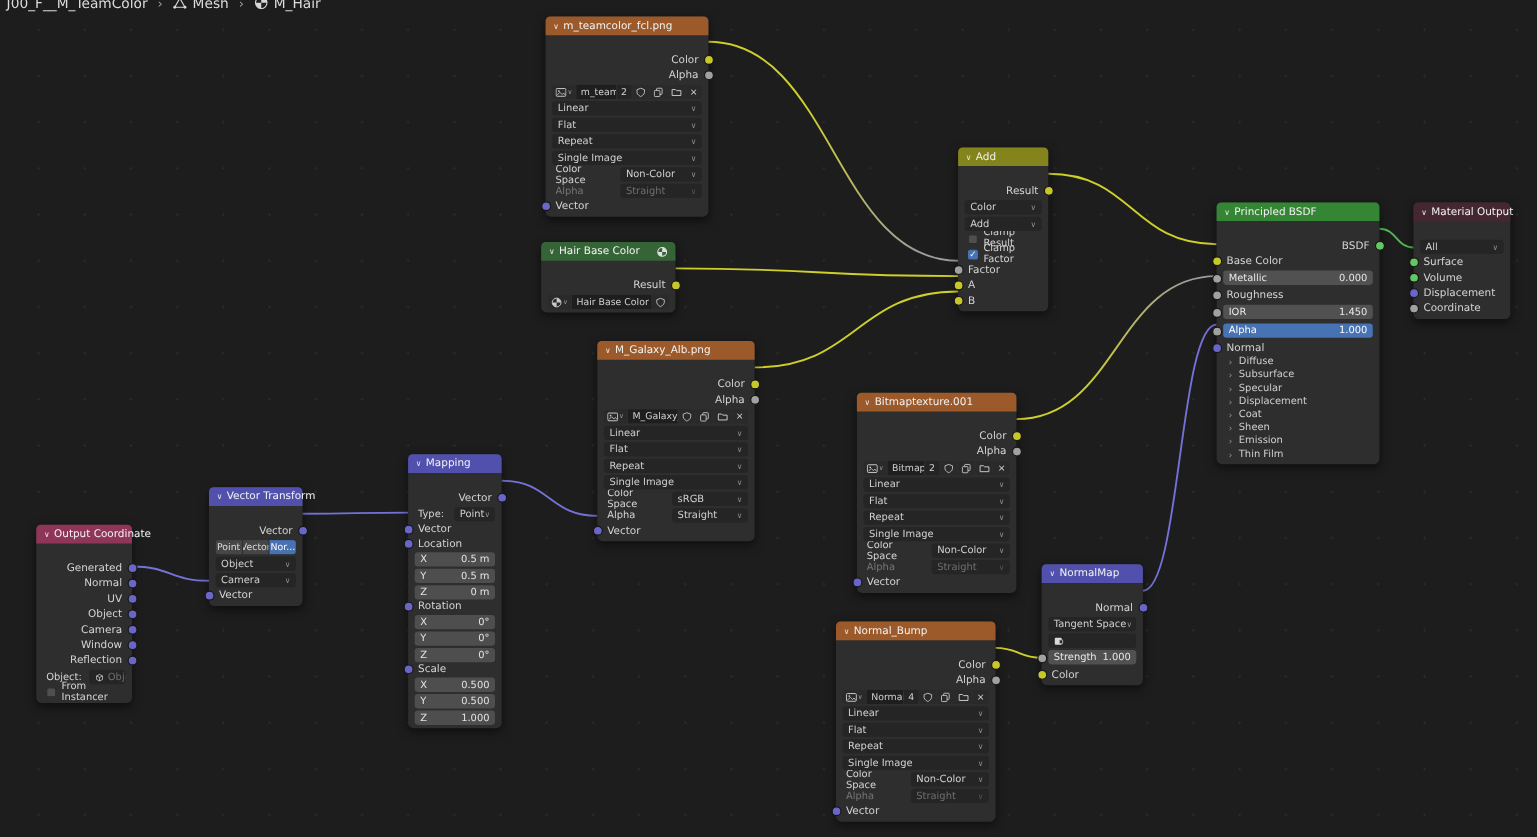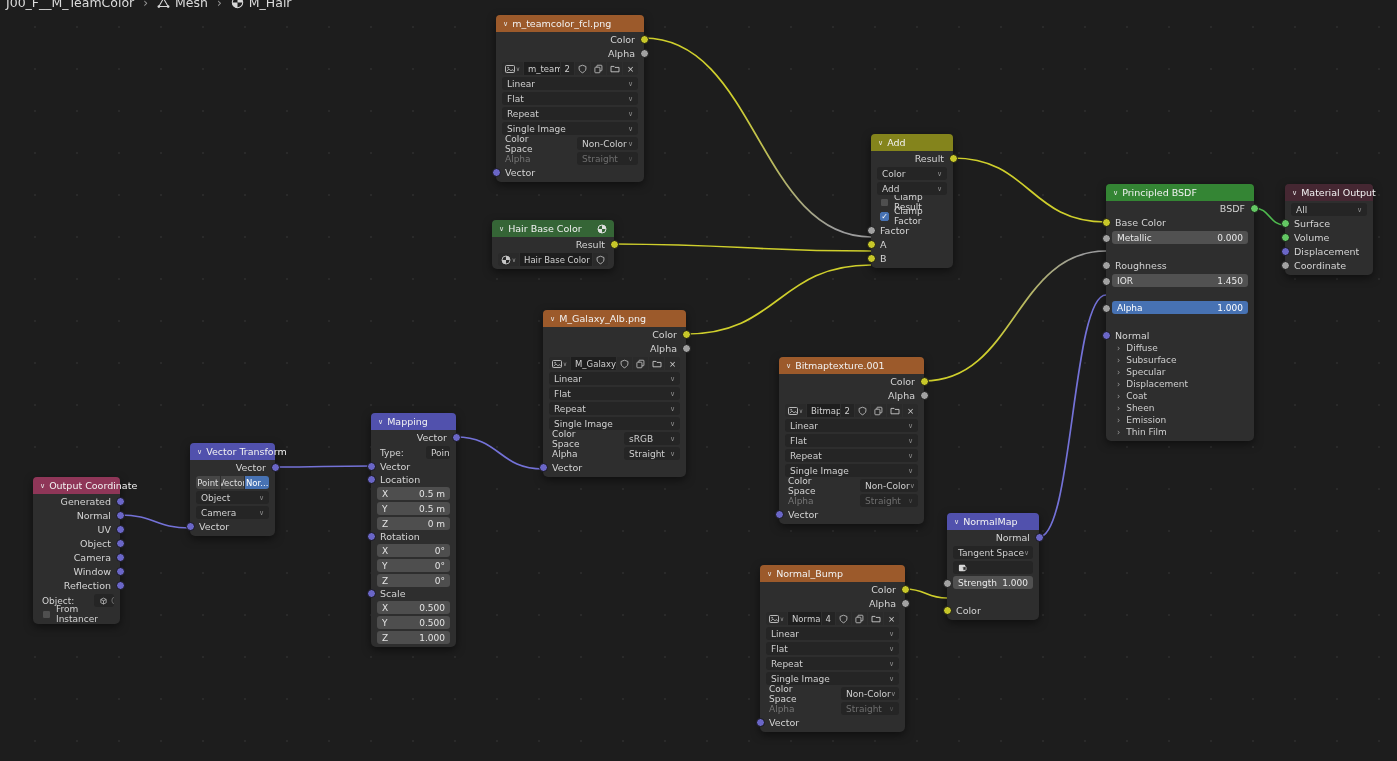--- a/index.html
+++ b/index.html
@@ -22,46 +22,46 @@
   .hd{height:17px;display:flex;align-items:center;gap:4px;padding:0 7px;
     border-radius:4px 4px 0 0;color:#f2f2f2;font-size:9.5px;white-space:nowrap;}
   .hd .chev{font-size:7px;color:#e6e6e6;line-height:10px;}
   .hd-tex{background:#9c5a2b;}
   .hd-group{background:#356536;}
   .hd-conv{background:#84841c;}
   .hd-vec{background:#5151ad;}
   .hd-inp{background:#8f3658;}
   .hd-shader{background:#348534;}
   .hd-out{background:#452732;}
-  .bd{padding:0 0 3px 0;border-radius:0 0 5px 5px;}
+  .bd{padding:15px 0 3px 0;border-radius:0 0 5px 5px;}
   .row{position:relative;height:14px;display:flex;align-items:center;
     padding:0 9px;white-space:nowrap;color:#d4d4d4;}
   .row.out{justify-content:flex-end;}
   .row-sm{height:12px;}
   .prow{position:relative;height:12px;display:flex;align-items:center;gap:6px;
     padding:0 9px 0 11px;color:#cfcfcf;font-size:9px;}
   .prow .arr{color:#9b9b9b;font-size:8px;}
   .sk{position:absolute;width:9px;height:9px;border-radius:50%;
     border:1px solid #151515;box-sizing:border-box;top:50%;margin-top:-4.5px;z-index:3;}
   .row .sk.in{left:-4.5px;} .row .sk.out{right:-4.5px;}
   .sk-y{background:#c7c729;} .sk-g{background:#a1a1a1;}
   .sk-v{background:#6a66c7;} .sk-sh{background:#63c763;}
   .w{height:13px;margin:2px 6px 0;background:#252525;border-radius:3px;
     display:flex;align-items:center;padding:0 5px;font-size:9px;color:#d0d0d0;
     position:relative;white-space:nowrap;overflow:hidden;}
   .dd .dc{margin-left:auto;color:#8d8d8d;font-size:7px;}
-  .lrow{display:flex;align-items:center;height:13px;margin:2px 6px 0;gap:20px;}
+  .lrow{display:flex;align-items:center;height:13px;margin:2px 6px 0;gap:7px;}
   .lrow .lbl{width:52px;flex:none;padding-left:3px;font-size:9px;color:#d4d4d4;}
   .lrow .w{flex:1;margin:0;align-items:center;}
   .dim, .dim .lbl{color:#757575;}
   .dim .w{color:#6e6e6e;} .dim .dc{color:#555;}
   .slider{background:#515151;color:#e8e8e8;}
   .slider .val{margin-left:auto;}
   .slider.active{background:#4772b3;color:#fff;}
-  .wrow{position:relative;height:15px;margin:2px 6px 12px;}
+  .wrow{position:relative;height:15px;margin:2px 6px 0;}
   .wrow .w{margin:0;height:13px;}
   .wrow .sk{left:-10.5px;}
   .xyz{background:#4e4e4e;color:#e4e4e4;}
   .xyz .val{margin-left:auto;}
   .chkrow{display:flex;align-items:center;gap:5px;height:14px;padding:0 9px;font-size:9px;}
   .cb{width:9px;height:9px;border-radius:2px;background:#4f4f4f;border:1px solid #2e2e2e;
     box-sizing:border-box;flex:none;font-size:8px;line-height:7px;text-align:center;color:#fff;}
   .cb.on{background:#4772b3;border-color:#4772b3;}
   .selector{display:flex;height:13px;margin:2px 6px 0;border-radius:3px;overflow:hidden;gap:1px;}
   .seg{background:#2a2a2a;display:flex;align-items:center;justify-content:center;

